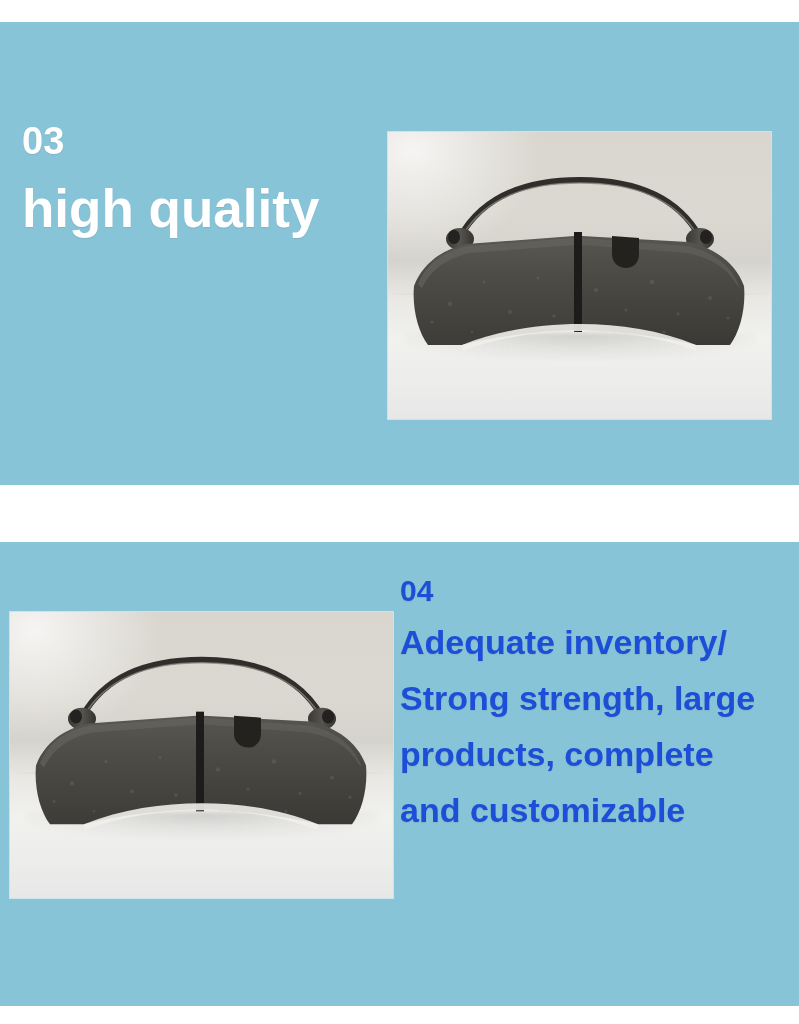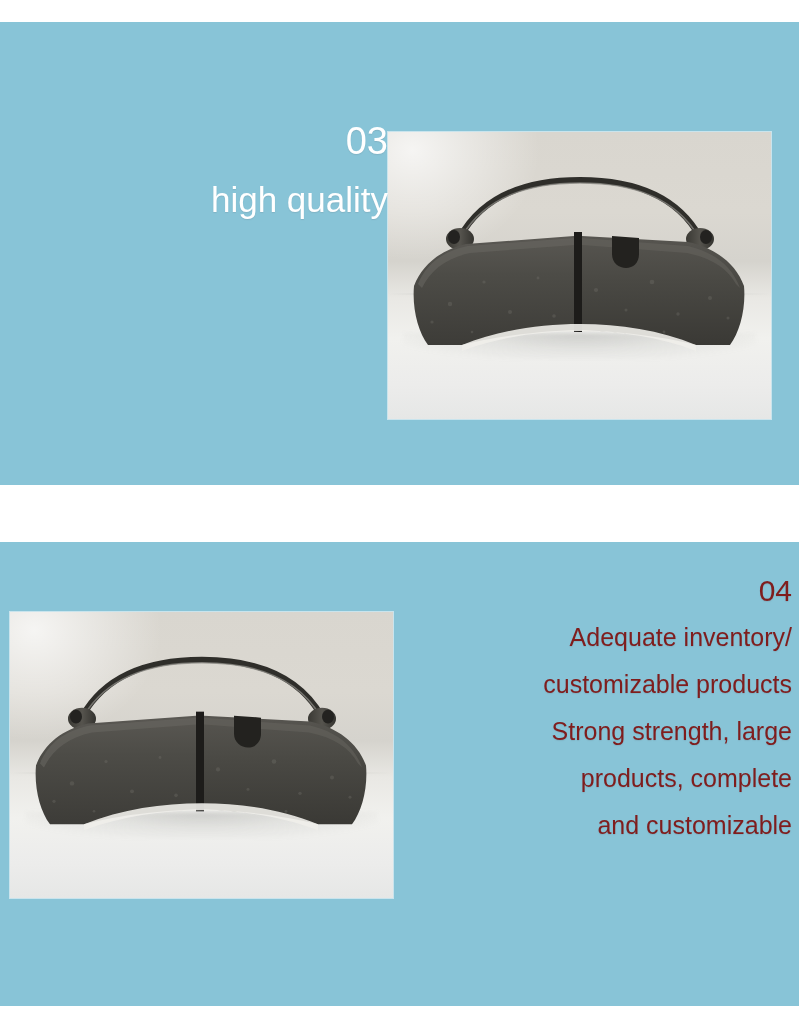--- a/index.html
+++ b/index.html
@@ -28,57 +28,57 @@
     width: 799px;
     background: #88c4d7;
   }
   .panel-top    { top: 22px;  height: 463px; }
   .panel-bottom { top: 542px; height: 464px; }
 
   
   .text-block {
     position: absolute;
     color: #ffffff;
-    font-weight: normal;
-    text-align: right;
+    font-weight: bold;
+    text-align: left;
     letter-spacing: 0px;
     line-height: 1.0;
     text-shadow: 0 1px 1px rgba(120,160,175,0.45);
   }
 
   .block-03 {
     left: 22px;
     top: 122px;
     width: 366px;
   }
   .block-03 .num {
     font-size: 38px;
     display: block;
     margin-bottom: 22px;
   }
   .block-03 .line {
     display: block;
-    font-size: 35px;
+    font-size: 53px;
     margin-bottom: 17px;
     white-space: nowrap;
   }
 
   .block-04 {
     left: 400px;
     top: 576px;
     width: 392px;
   }
   .block-04 .num {
     font-size: 30px;
     display: block;
     margin-bottom: 19px;
   }
   .block-04 .line {
     display: block;
-    font-size: 25px;
+    font-size: 34px;
     margin-bottom: 22px;
     white-space: nowrap;
   }
   .block-04 .line:last-child { margin-bottom: 18px; }
 
   
   .photo {
     position: absolute;
     overflow: hidden;
     background:
@@ -284,22 +284,21 @@
         <circle cx="290" cy="182" r="1.7"></circle>
           <circle cx="322" cy="166" r="2.0"></circle>
         <circle cx="340" cy="186" r="1.5"></circle>
           <circle cx="44" cy="190" r="1.6"></circle>
         <circle cx="84" cy="200" r="1.3"></circle>
           <circle cx="276" cy="200" r="1.4"></circle>
       </g>
     </svg>
   </div>
 
-  <div class="text-block block-04" style="color: #7f1d1d;">
+  <div class="text-block block-04" style="color: #1d4ed8;">
     <span class="num">04</span>
     <span class="line">Adequate inventory/</span>
-    <span class="line">customizable products</span>
     <span class="line">Strong strength, large</span>
     <span class="line">products, complete</span>
     <span class="line">and customizable</span>
   </div>
 
 </div>
 
 </body></html>

